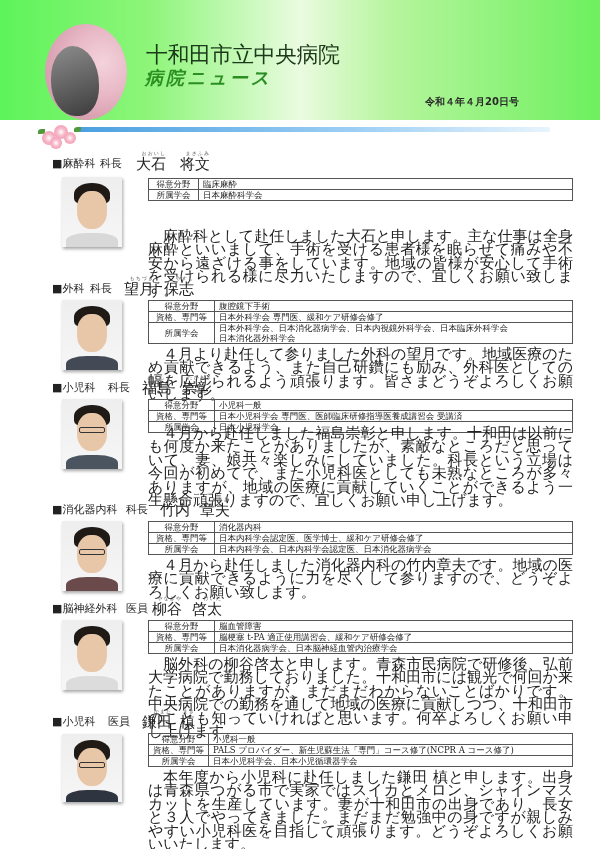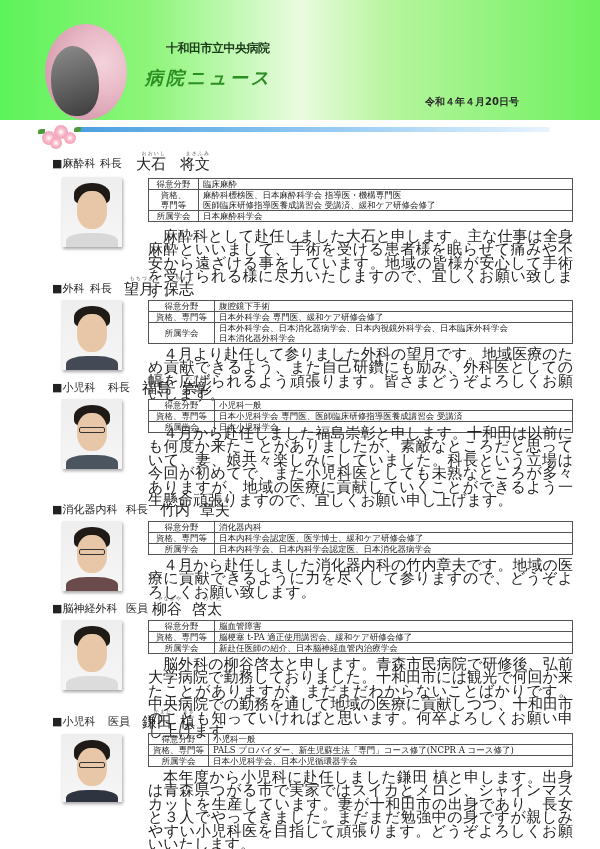--- a/index.html
+++ b/index.html
@@ -14,22 +14,22 @@
   .photo-circle {
     position: absolute; left: 45px; top: 24px; width: 82px; height: 96px; border-radius: 50%;
     background: radial-gradient(circle at 70% 40%, #f3d3dc 0%, #e8b8c6 40%, #d8a0b0 70%, #c89aa8 100%);
     overflow: hidden;
   }
   .photo-circle .statue {
     position: absolute; left: 6px; top: 22px; width: 48px; height: 70px; border-radius: 45% 55% 40% 50%;
     background: linear-gradient(160deg, #8d8d8d 0%, #5c5c5c 60%, #3b3b3b 100%);
   }
   .hospital-name {
-    position: absolute; left: 166px; top: 40px; font-family: "DejaVu Sans", sans-serif;
-    font-size: 12px; font-weight: bold; color: #1a3a1a; letter-spacing: -0.5px;
+    position: absolute; left: 146px; top: 40px; font-family: "DejaVu Sans", sans-serif;
+    font-size: 22px; font-weight: normal; color: #1a3a1a; letter-spacing: -0.5px;
   }
   .news-label {
     position: absolute; left: 145px; top: 66px; font-size: 18px; font-weight: bold; color: #2b8f23;
     font-style: italic; letter-spacing: 3px;
   }
   .newsletter-title {
     position: absolute; left: 318px; top: 36px; font-size: 50px; font-weight: bold; color: #1e8a18;
     letter-spacing: 16px; text-shadow: 1px 2px 2px #7fcf6f;
   }
   .issue-date {
@@ -126,26 +126,20 @@
       <div class="face"></div>
       <div class="body" style="background:#d8d8d8;"></div>
   </div>
   <table class="info" style="top:27px;width:425px;">
     <tbody>
         <tr>
           <td class="label" style="width:50px;">得意分野</td>
         <td>臨床麻酔</td>
         </tr>
     <tr>
-          <td class="label" style="white-space:pre-line;">資格、
-専門等</td>
-        <td style="white-space:pre-line;">麻酔科標榜医、日本麻酔科学会 指導医・機構専門医
-医師臨床研修指導医養成講習会 受講済、緩和ケア研修会修了</td>
-        </tr>
-    <tr>
           <td class="label">所属学会</td>
         <td>日本麻酔科学会</td>
         </tr>
   </tbody>
     </table>
   <div class="bio" style="top:79px;">麻酔科として赴任しました大石と申します。主な仕事は全身麻酔といいまして、手術を受ける患者様を眠らせて痛みや不安から遠ざける事をしています。地域の皆様が安心して手術を受けられる様に尽力いたしますので、宜しくお願い致します。</div>
 </div>
 
 <div class="doctor" style="top:276px;">
   <div class="doc-header">
@@ -284,21 +278,21 @@
         <tr>
           <td class="label" style="width:66px;">得意分野</td>
         <td>脳血管障害</td>
         </tr>
     <tr>
           <td class="label">資格、専門等</td>
         <td>脳梗塞 t-PA 適正使用講習会、緩和ケア研修会修了</td>
         </tr>
     <tr>
           <td class="label">所属学会</td>
-        <td>新赴任医師の紹介、日本脳神経血管内治療学会</td>
+        <td>日本消化器病学会、日本脳神経血管内治療学会</td>
         </tr>
   </tbody>
     </table>
   <div class="bio" style="top:62px;">脳外科の柳谷啓太と申します。青森市民病院で研修後、弘前大学病院で勤務しておりました。十和田市には観光で何回か来たことがありますが、まだまだわからないことばかりです。中央病院での勤務を通して地域の医療に貢献しつつ、十和田市のことも知っていければと思います。何卒よろしくお願い申し上げます。</div>
 </div>
 
 <div class="doctor" style="top:709px;">
   <div class="doc-header">
     <span class="dept">■小児科</span>
     <span class="role" style="left:56px;">医員</span>

